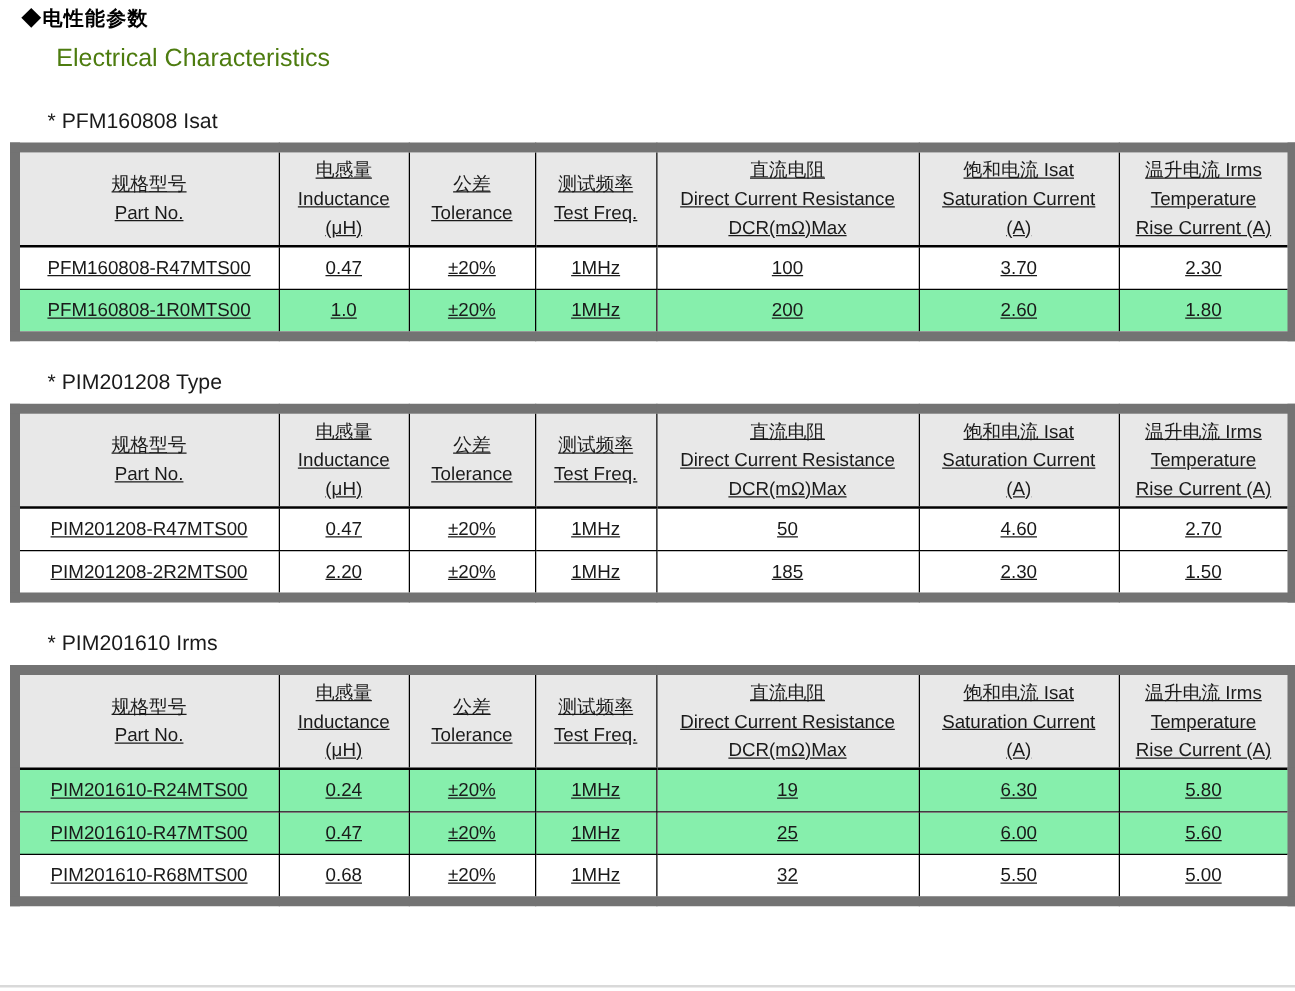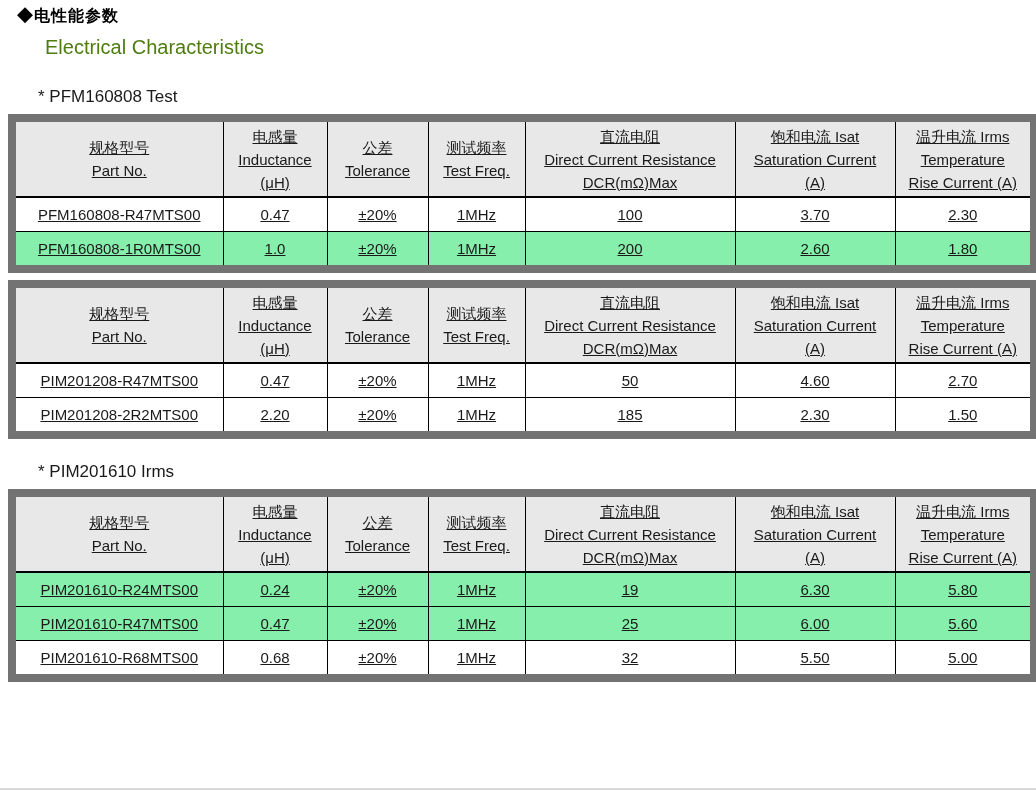--- a/index.html
+++ b/index.html
@@ -87,21 +87,21 @@
 </style>
 </head>
 <body>
 
 <div class="page">
 
   <div class="title-zh"><span>◆</span><span>电性能参数</span></div>
 
   <div class="title-en">Electrical Characteristics</div>
 
-  <div class="section-label first">*  PFM160808 Test</div>
+  <div class="section-label first">*  PFM160808 Isat</div>
   <table class="spec">
     <colgroup>
         <col class="c1">
         <col class="c2">
         <col class="c3">
         <col class="c4">
         <col class="c5">
         <col class="c6">
         <col class="c7">
       </colgroup>
@@ -156,20 +156,21 @@
           <td>1.0</td>
           <td>±20%</td>
           <td>1MHz</td>
           <td>200</td>
           <td>2.60</td>
           <td>1.80</td>
         </tr>
       </tbody>
   </table>
 
+  <div class="section-label later">*  PIM201208 Type</div>
   <table class="spec">
     <colgroup>
         <col class="c1">
         <col class="c2">
         <col class="c3">
         <col class="c4">
         <col class="c5">
         <col class="c6">
         <col class="c7">
       </colgroup>

